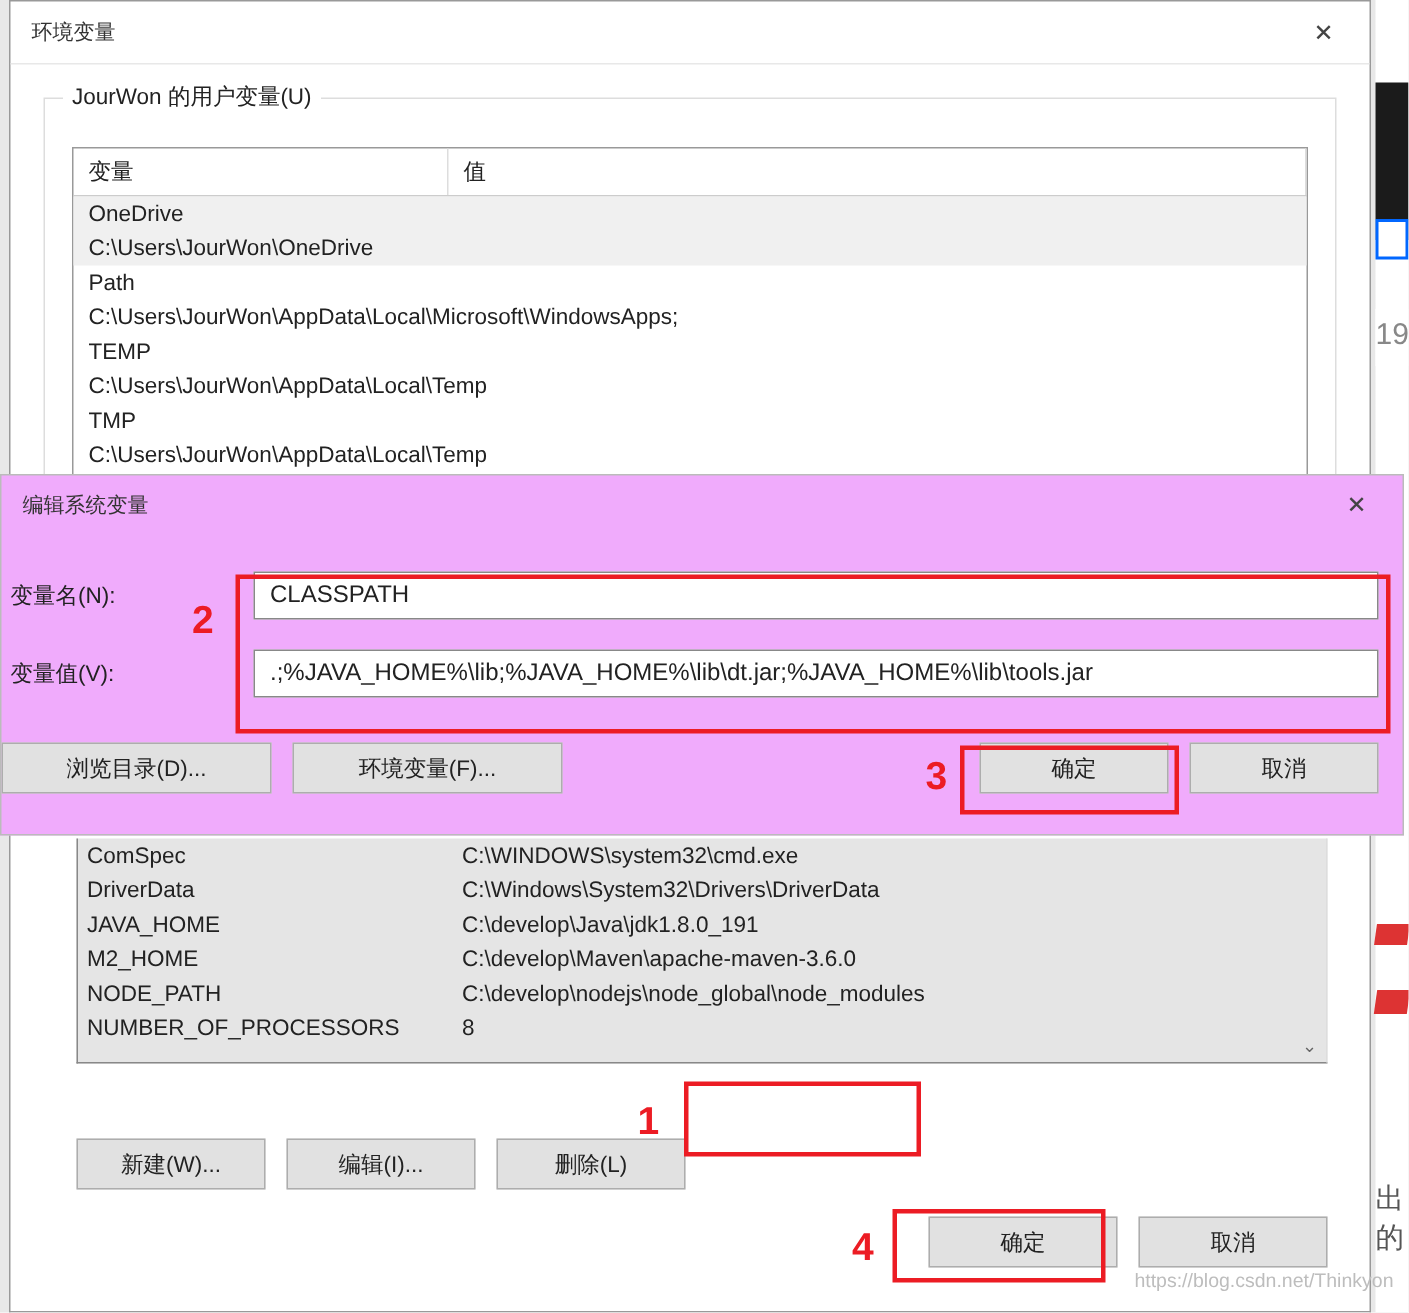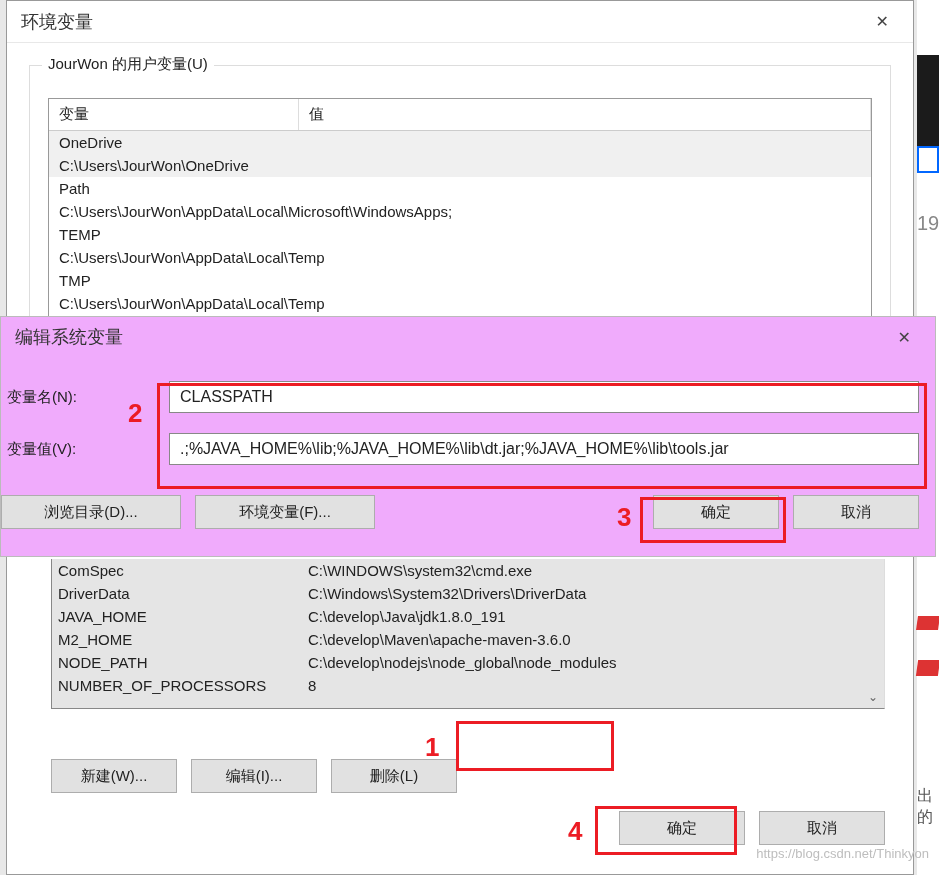--- a/index.html
+++ b/index.html
@@ -11,38 +11,38 @@
       height: 875px;
       position: relative;
       overflow: hidden;
     }
     .bg-strip { position: absolute; right: 0; top: 0; width: 22px; height: 100%; background: linear-gradient(#fff 0%, #fff 100%); }
     .bg-dark { position: absolute; right: 0; top: 55px; width: 22px; height: 105px; background: #1b1b1b; }
     .bg-blue { position: absolute; right: 0; top: 146px; width: 22px; height: 27px; border: 2px solid #0167ff; background: #fff; }
     .bg-num { position: absolute; right: 0; top: 206px; width: 22px; height: 38px; background: #fff; color: #888; font-size: 20px; padding-top: 6px; }
     .bg-red1 { position: absolute; right: 0; top: 616px; width: 22px; height: 14px; background: #d33; transform: skewX(-8deg); }
     .bg-red2 { position: absolute; right: 0; top: 660px; width: 22px; height: 16px; background: #d33; transform: skewX(-8deg); }
-    .bg-txt { position: absolute; right: 0; top: 786px; width: 22px; color: #555; font-size: 16px; }
+    .bg-txt { position: absolute; right: 0; top: 786px; width: 22px; color: #555; font-size: 19px; }
     .watermark { position: absolute; right: 10px; bottom: 14px; color: #bdbdbd; font-size: 13px; z-index: 600; }
 
     
     .dialog-env {
       position: absolute;
       left: 6px; top: 0;
       width: 908px; height: 560px;
       background: #fff;
       border: 1px solid #999;
       z-index: 100;
     }
     .title-bar {
       display: flex; justify-content: space-between; align-items: center;
       height: 42px; padding: 0 14px;
       border-bottom: 1px solid #e8e8e8;
     }
-    .title-bar .title { color: #333; font-size: 18px; }
+    .title-bar .title { color: #333; font-size: 14px; }
     .close-x { color: #444; font-size: 16px; padding: 6px 10px; cursor: pointer; }
 
     .group-box {
       margin: 22px 22px 10px 22px;
       border: 1px solid #ddd;
       position: relative;
       padding: 16px 0 0 0;
     }
     .group-box .legend {
       position: absolute; top: -11px; left: 12px;

